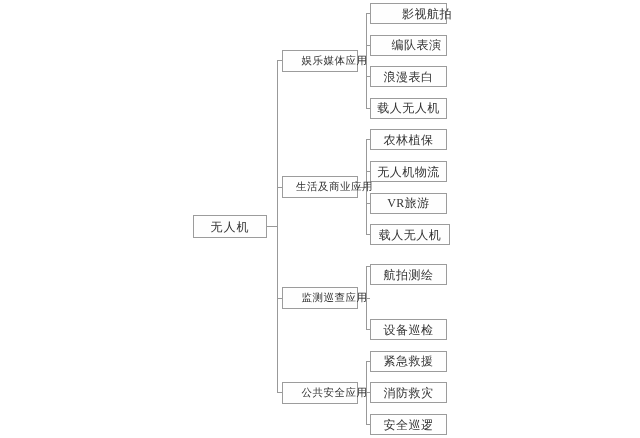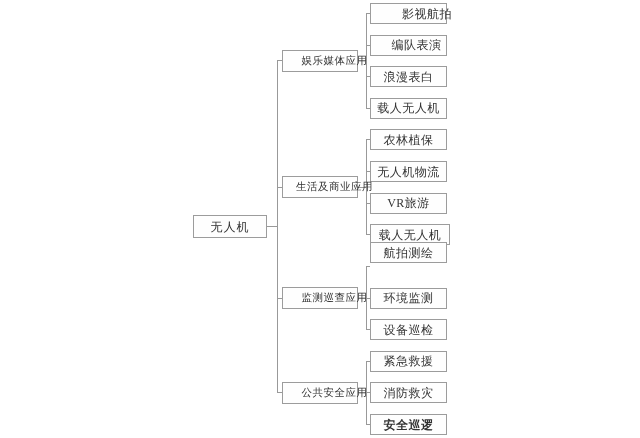--- a/index.html
+++ b/index.html
@@ -62,22 +62,21 @@
 <div class="node leaf" style="left: 370px; top: 3px; width: 77px; height: 21px; padding-left: 37px;">影视航拍</div>
     <div class="node leaf" style="left: 370px; top: 34.62px; width: 77px; height: 21px; padding-left: 16px;">编队表演</div>
     <div class="node leaf" style="left: 370px; top: 66.24px; width: 77px; height: 21px;">浪漫表白</div>
     <div class="node leaf" style="left: 370px; top: 97.86px; width: 77px; height: 21px;">载人无人机</div>
     <div class="node branch" style="left: 282px; top: 49.93px; width: 76px; height: 22px;">娱乐媒体应用</div>
     <div class="node leaf" style="left: 370px; top: 129.48px; width: 77px; height: 21px;">农林植保</div>
     <div class="node leaf" style="left: 370px; top: 161.1px; width: 77px; height: 21px;">无人机物流</div>
     <div class="node leaf" style="left: 370px; top: 192.72px; width: 77px; height: 21px;">VR旅游</div>
     <div class="node leaf" style="left: 370px; top: 224.34px; width: 80px; height: 21px;">载人无人机</div>
     <div class="node branch" style="left: 282px; top: 176.41px; width: 76px; height: 22px;">生活及商业应用</div>
-    <div class="node leaf" style="left: 370px; top: 242px; width: 77px; height: 21px;">航拍测绘</div>
-    <div class="node leaf" style="left: 370px; top: 287.58px; width: 77px; height: 21px;">环境监测</div>
+    <div class="node leaf" style="left: 370px; top: 264px; width: 77px; height: 21px;">航拍测绘</div>
     <div class="node leaf" style="left: 370px; top: 319.2px; width: 77px; height: 21px;">设备巡检</div>
     <div class="node branch" style="left: 282px; top: 287.08px; width: 76px; height: 22px;">监测巡查应用</div>
     <div class="node leaf" style="left: 370px; top: 350.82px; width: 77px; height: 21px;">紧急救援</div>
     <div class="node leaf" style="left: 370px; top: 382.44px; width: 77px; height: 21px;">消防救灾</div>
-    <div class="node leaf" style="left: 370px; top: 414.06px; width: 77px; height: 21px; font-weight: bold;">安全巡逻</div>
+    <div class="node leaf" style="left: 370px; top: 414.06px; width: 77px; height: 21px;">安全巡逻</div>
     <div class="node branch" style="left: 282px; top: 381.94px; width: 76px; height: 22px;">公共安全应用</div>
     <div class="node root" style="left: 193px; top: 215.435px; width: 74px; height: 23px;">无人机</div>
   </div>
 
 </body></html>

